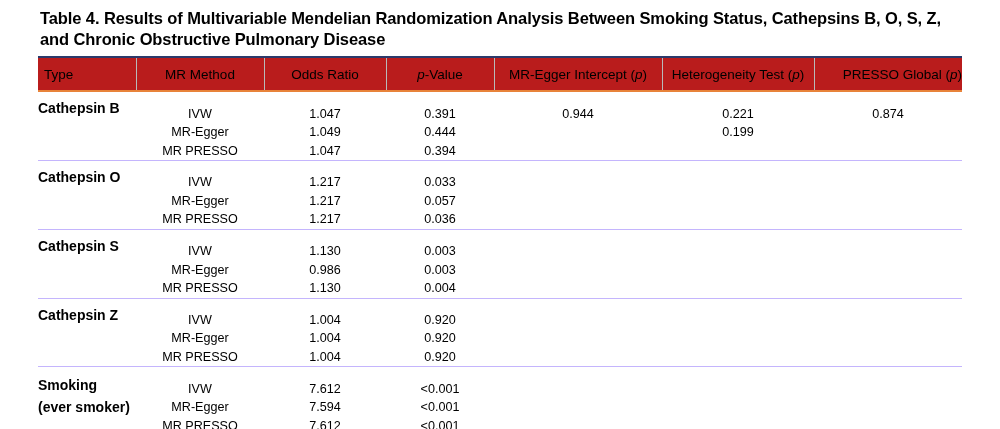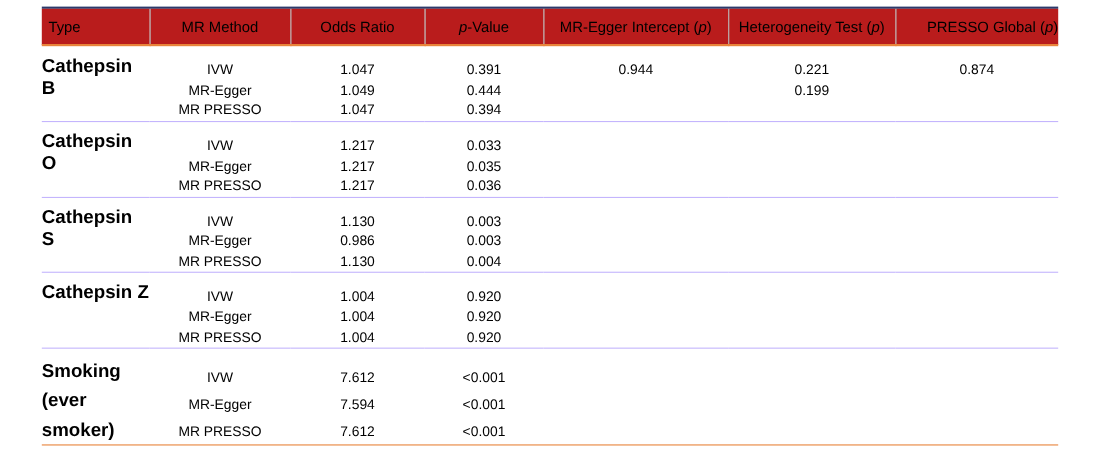--- a/index.html
+++ b/index.html
@@ -68,21 +68,21 @@
   tbody td {
     font-size: 12.6px;
     height: 18.6px;
     text-align: center;
     color: #000000;
   }
   td.label {
     text-align: left;
     padding-left: 6px;
     font-weight: bold;
-    font-size: 17px;
+    font-size: 14px;
   }
   tr.group-start td {
     padding-top: 12px;
   }
   tr.group-sep td {
     border-top: 1px solid #c4b5fd;
   }
   .bottom-rule {
     border-top: 1.6px solid #e8833a;
     width: 100%;
@@ -96,20 +96,21 @@
   .italic {
     font-style: italic;
   }
 </style>
 </head>
 <body>
 
 <div class="page">
   <div class="table-wrap">
 
+    <div class="title">Table 4. Results of Multivariable Mendelian Randomization Analysis Between Smoking Status, Cathepsins B, O, S, Z, and Chronic Obstructive Pulmonary Disease</div>
     <div class="rule-top"></div>
 
     <table class="data">
       <colgroup>
         <col style="width:98px">
         <col style="width:128px">
         <col style="width:122px">
         <col style="width:108px">
         <col style="width:168px">
         <col style="width:152px">
@@ -159,21 +160,21 @@
           <td>IVW</td>
           <td>1.217</td>
           <td>0.033</td>
           <td></td>
           <td></td>
           <td></td>
         </tr>
         <tr>
           <td>MR-Egger</td>
           <td>1.217</td>
-          <td>0.035</td>
+          <td>0.057</td>
           <td></td>
           <td></td>
           <td></td>
         </tr>
         <tr>
           <td>MR PRESSO</td>
           <td>1.217</td>
           <td>0.036</td>
           <td></td>
           <td></td>

